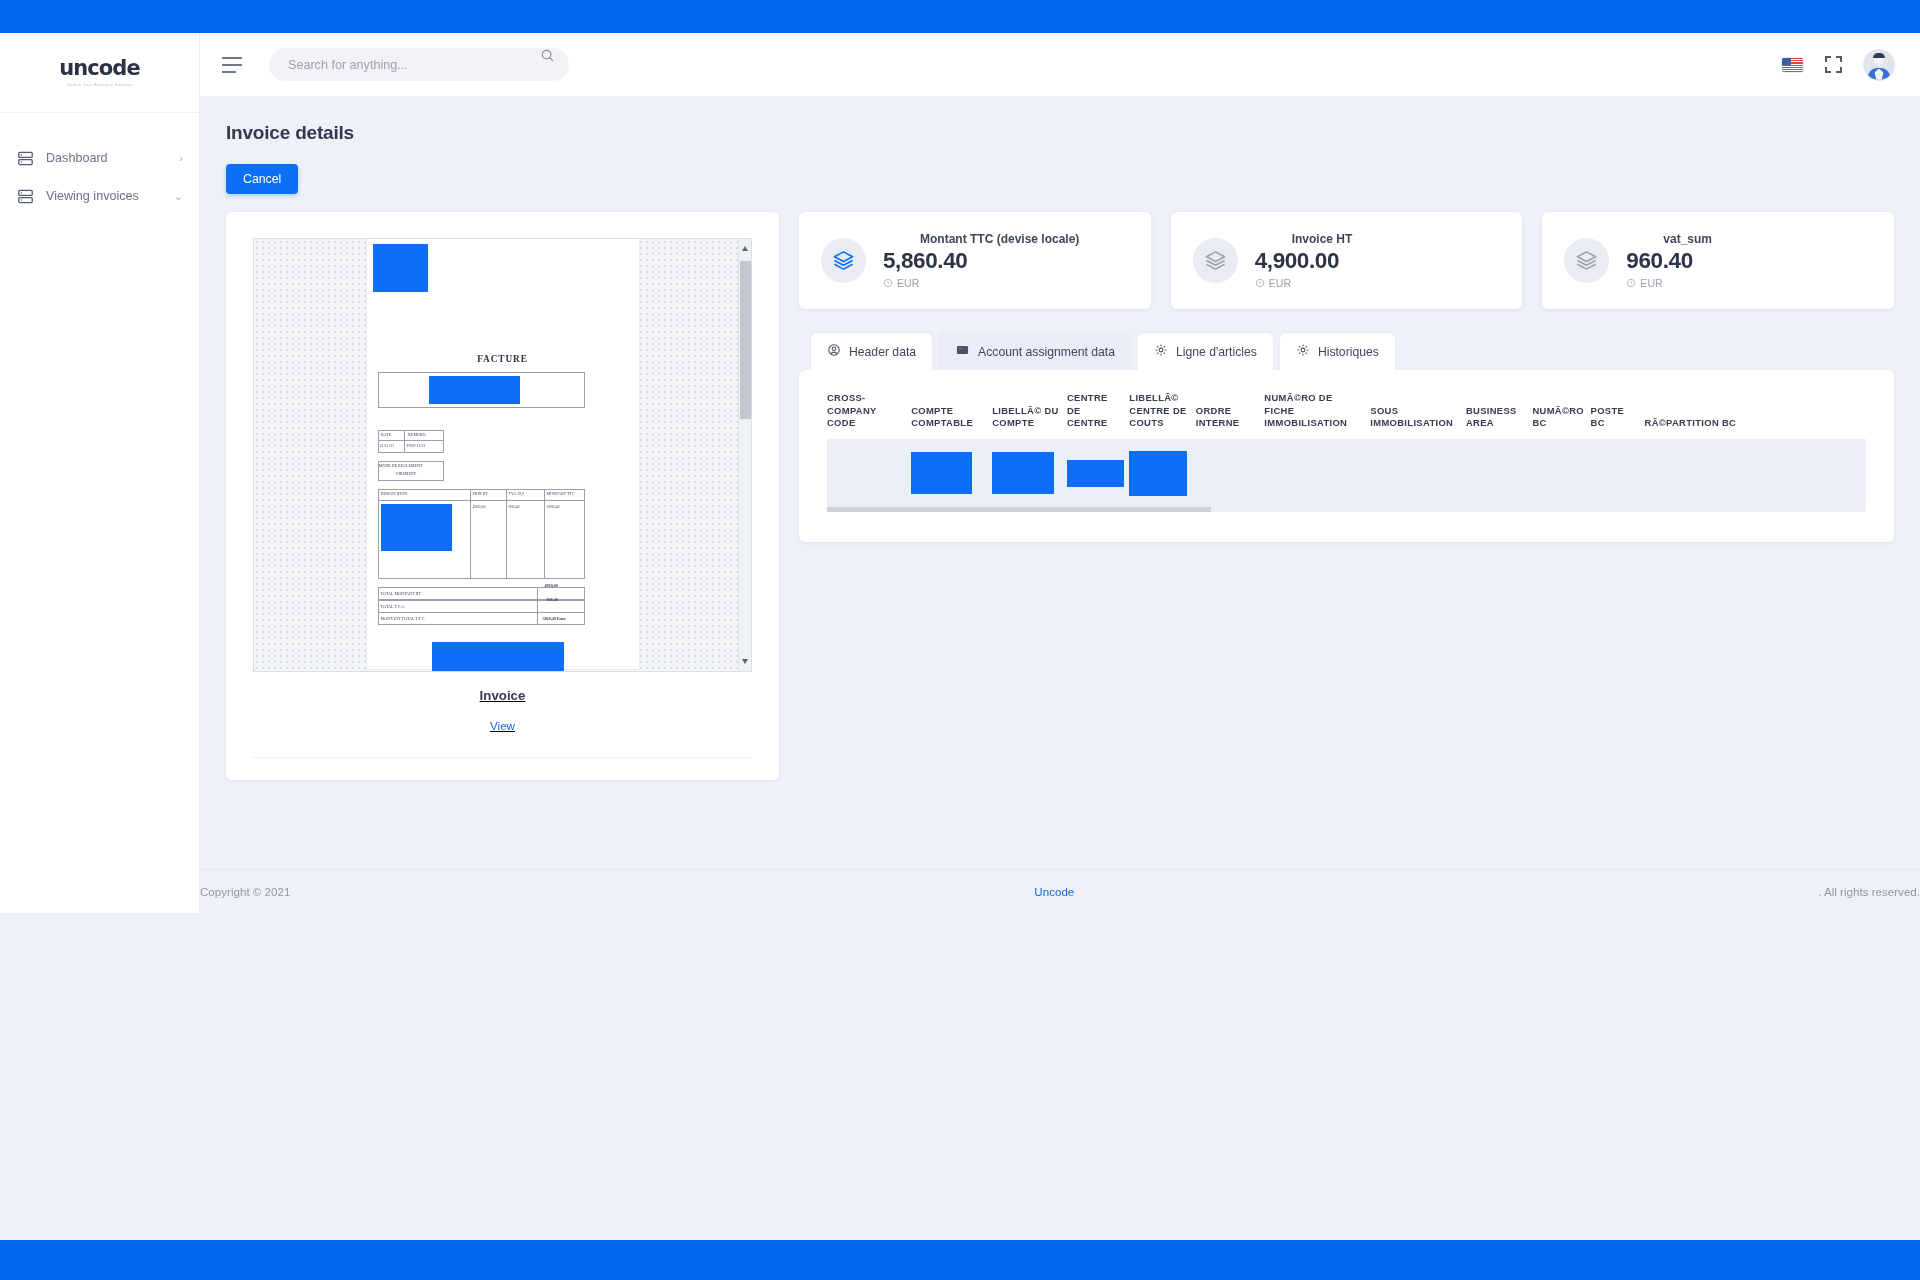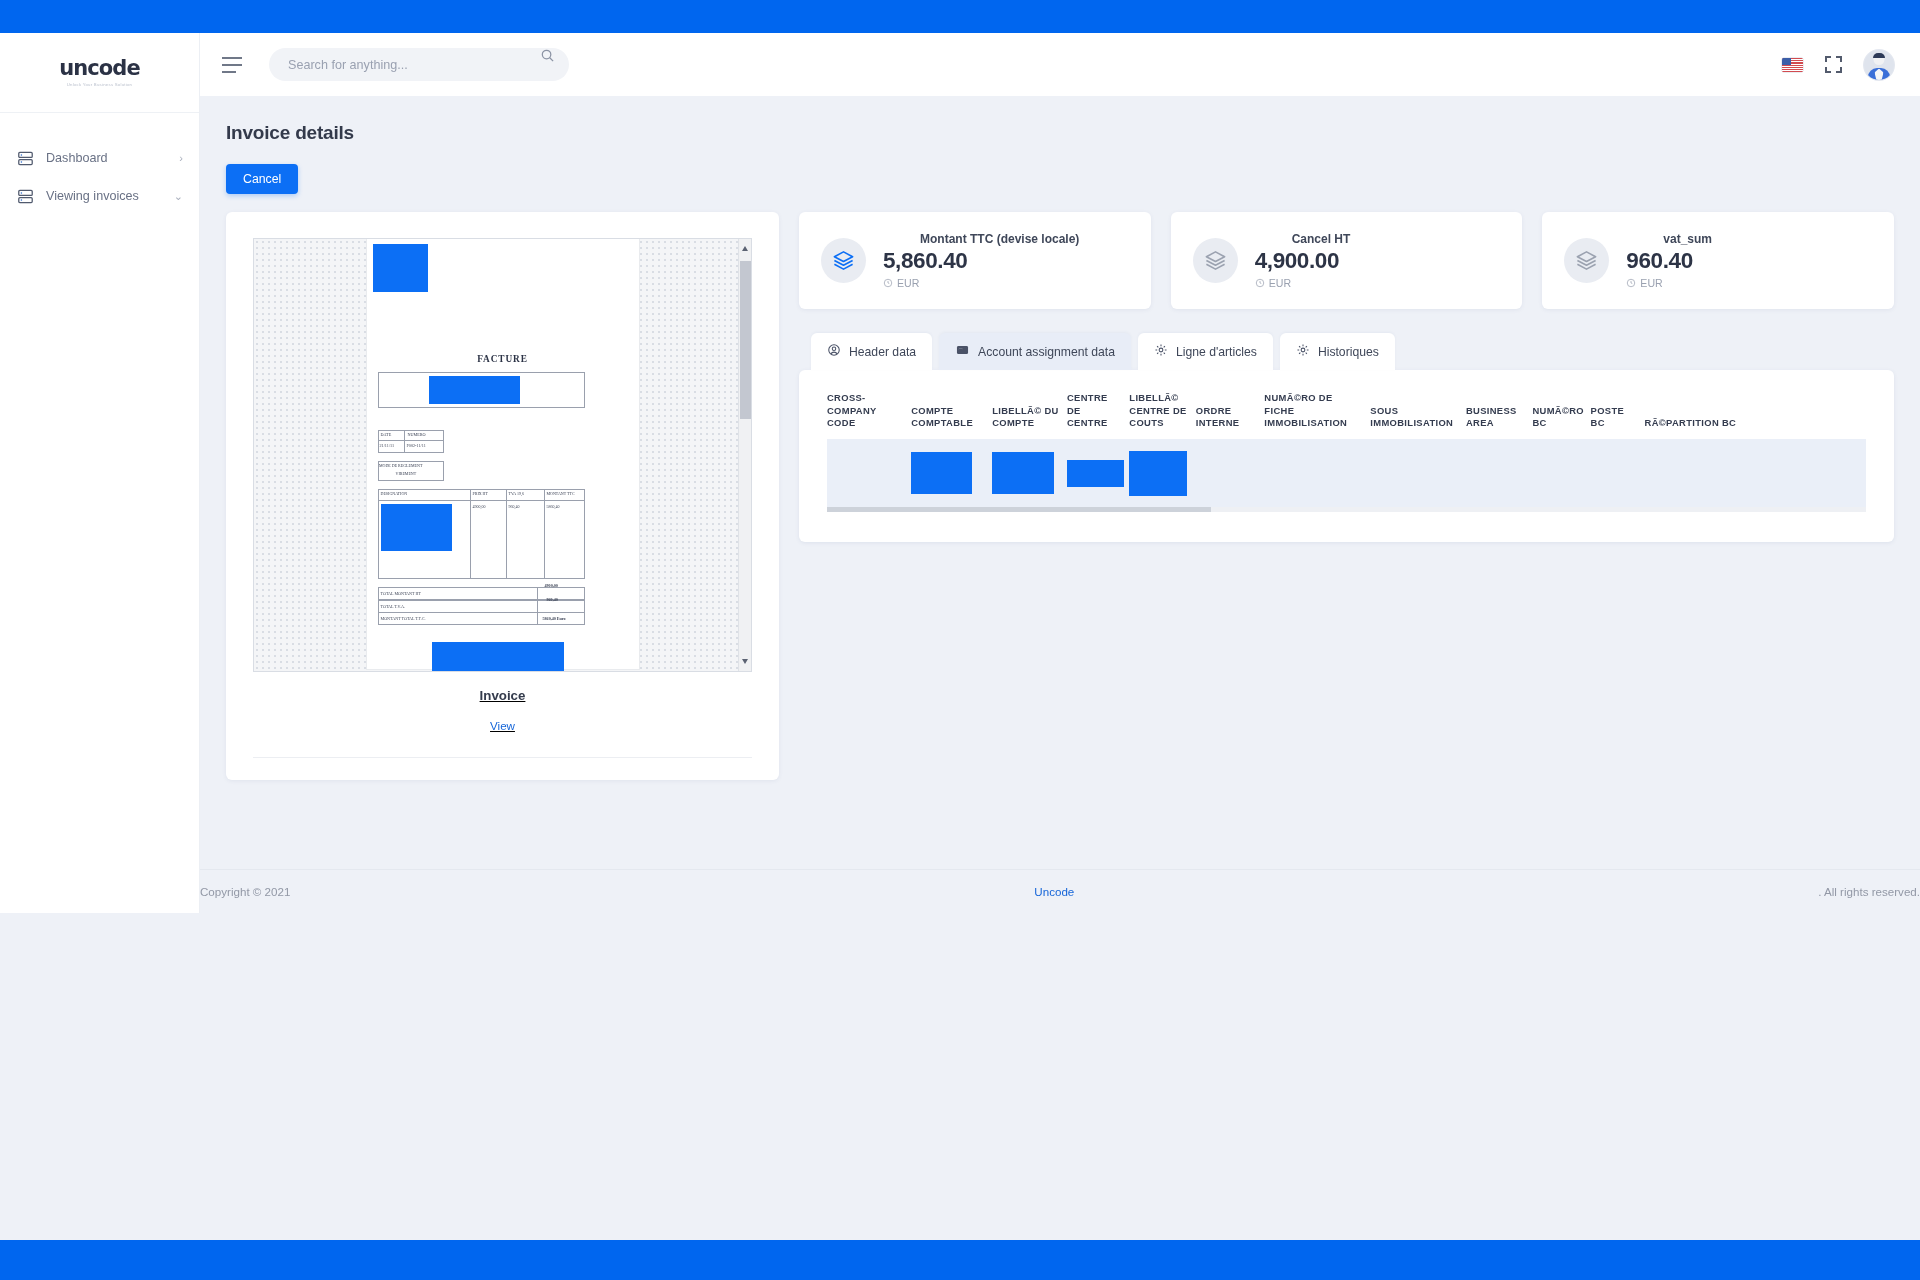--- a/index.html
+++ b/index.html
@@ -320,21 +320,21 @@
             </div>
             <div class="stat">
               <span class="stat-ico">
                 <svg width="23" height="23" viewBox="0 0 24 24" fill="none" stroke="#9ba2b0" stroke-width="1.7" stroke-linejoin="round">
                   <polygon points="12,3 21.5,8 12,13 2.5,8"></polygon>
                     <polyline points="2.5,12 12,17 21.5,12"></polyline>
                     <polyline points="2.5,16 12,21 21.5,16"></polyline>
                 </svg>
               </span>
               <span style="min-width:0;">
-                <span class="stat-label" style="display:block;">Cancel HT</span>
+                <span class="stat-label" style="display:block;">Invoice HT</span>
                 <span class="stat-value" style="display:block;">4,900.00</span>
                 <span class="stat-cur">
                   <svg width="10" height="10" viewBox="0 0 24 24" fill="none" stroke="#a7adba" stroke-width="2">
                       <circle cx="12" cy="12" r="9"></circle>
                       <polyline points="12,7 12,12 15,13"></polyline>
                     </svg>
                   <span>EUR</span>
                 </span>
               </span>
             </div>

